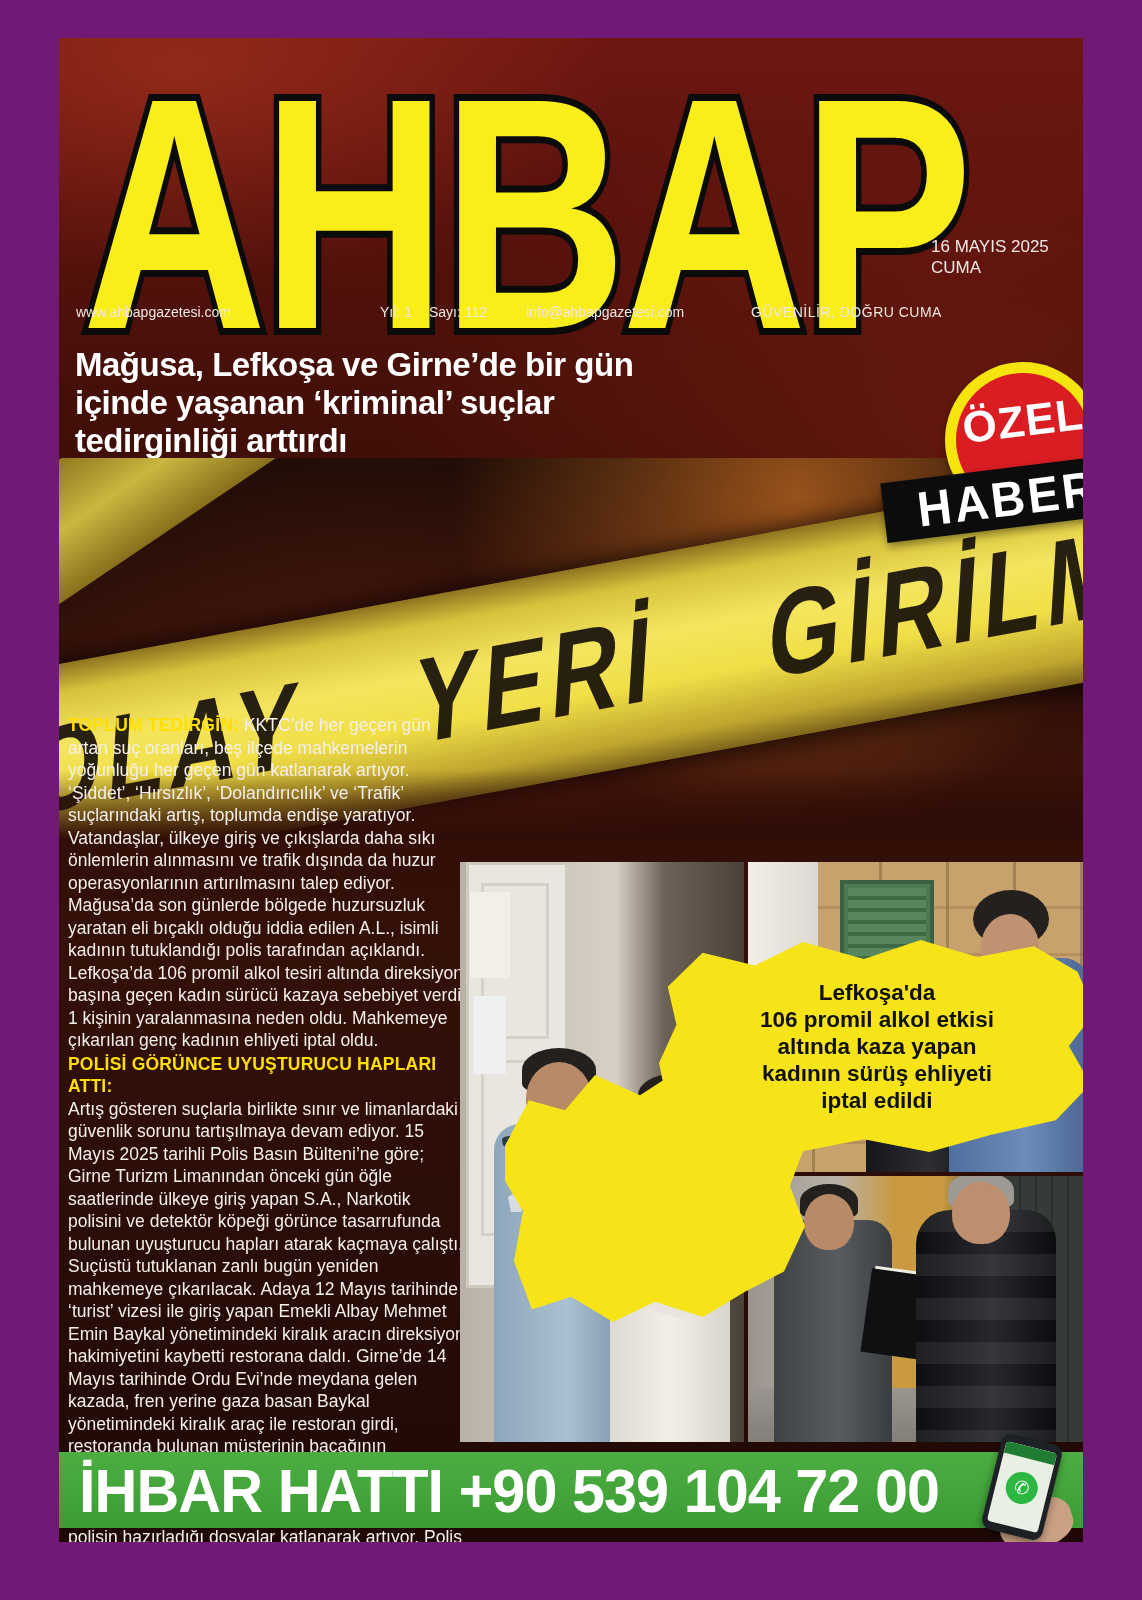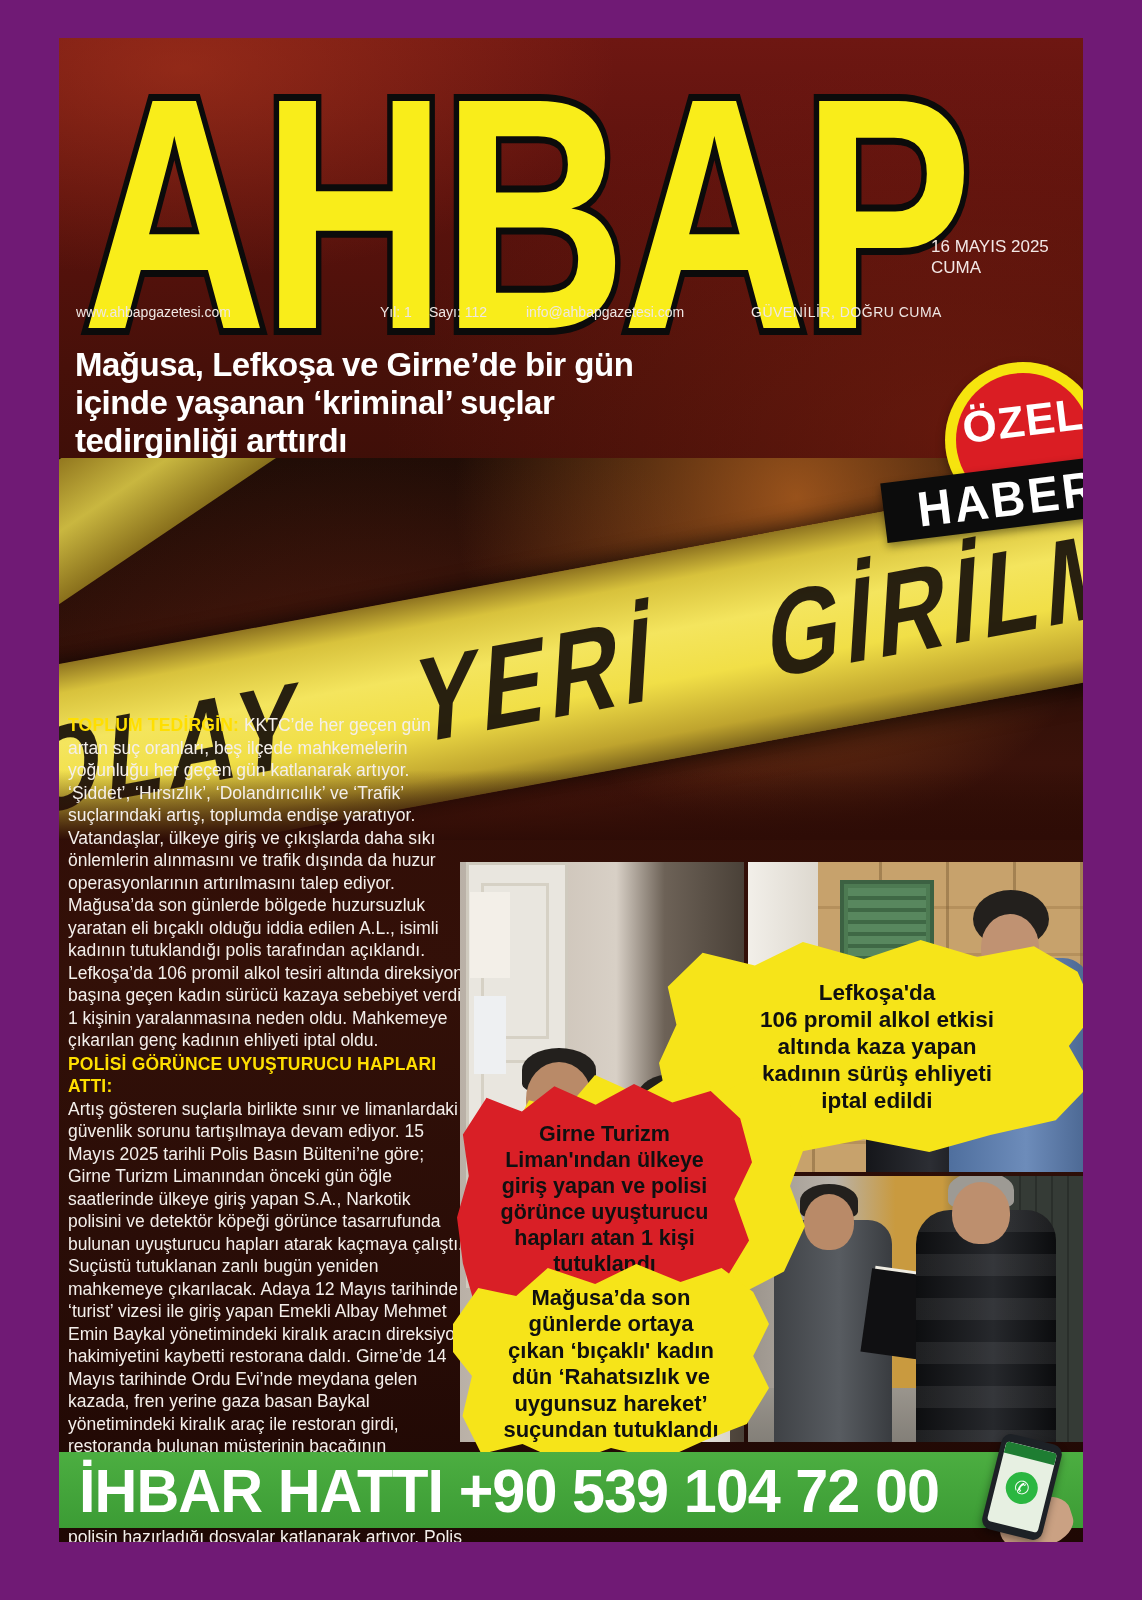--- a/index.html
+++ b/index.html
@@ -238,36 +238,20 @@
     </div>
 
     <div class="splash splash-a splash-yellow cap-1">
       <span>Lefkoşa'da
 106 promil alkol etkisi
 altında kaza yapan
 kadının sürüş ehliyeti
 iptal edildi</span>
     </div>
     <div class="splash splash-b splash-yellow cap-2-bg"></div>
-    <div class="splash splash-a splash-red cap-2">
-      <span>Girne Turizm
-Liman'ından ülkeye
-giriş yapan ve polisi
-görünce uyuşturucu
-hapları atan 1 kişi
-tutuklandı</span>
-    </div>
-    <div class="splash splash-b splash-yellow cap-3">
-      <span>Mağusa’da son
-günlerde ortaya
-çıkan ‘bıçaklı' kadın
-dün ‘Rahatsızlık ve
-uygunsuz hareket’
-suçundan tutuklandı</span>
-    </div>
 
     <div class="hotline">
       <svg class="hotline-svg" viewBox="0 0 880 76">
         <text x="6" y="60" font-size="62" textLength="860" lengthAdjust="spacingAndGlyphs">İHBAR HATTI +90 539 104 72 00</text>
       </svg>
       <div class="phone-wrap">
         <div class="hand"></div>
         <div class="phone">
           <div class="phone-screen">
             <div class="phone-header"></div>

